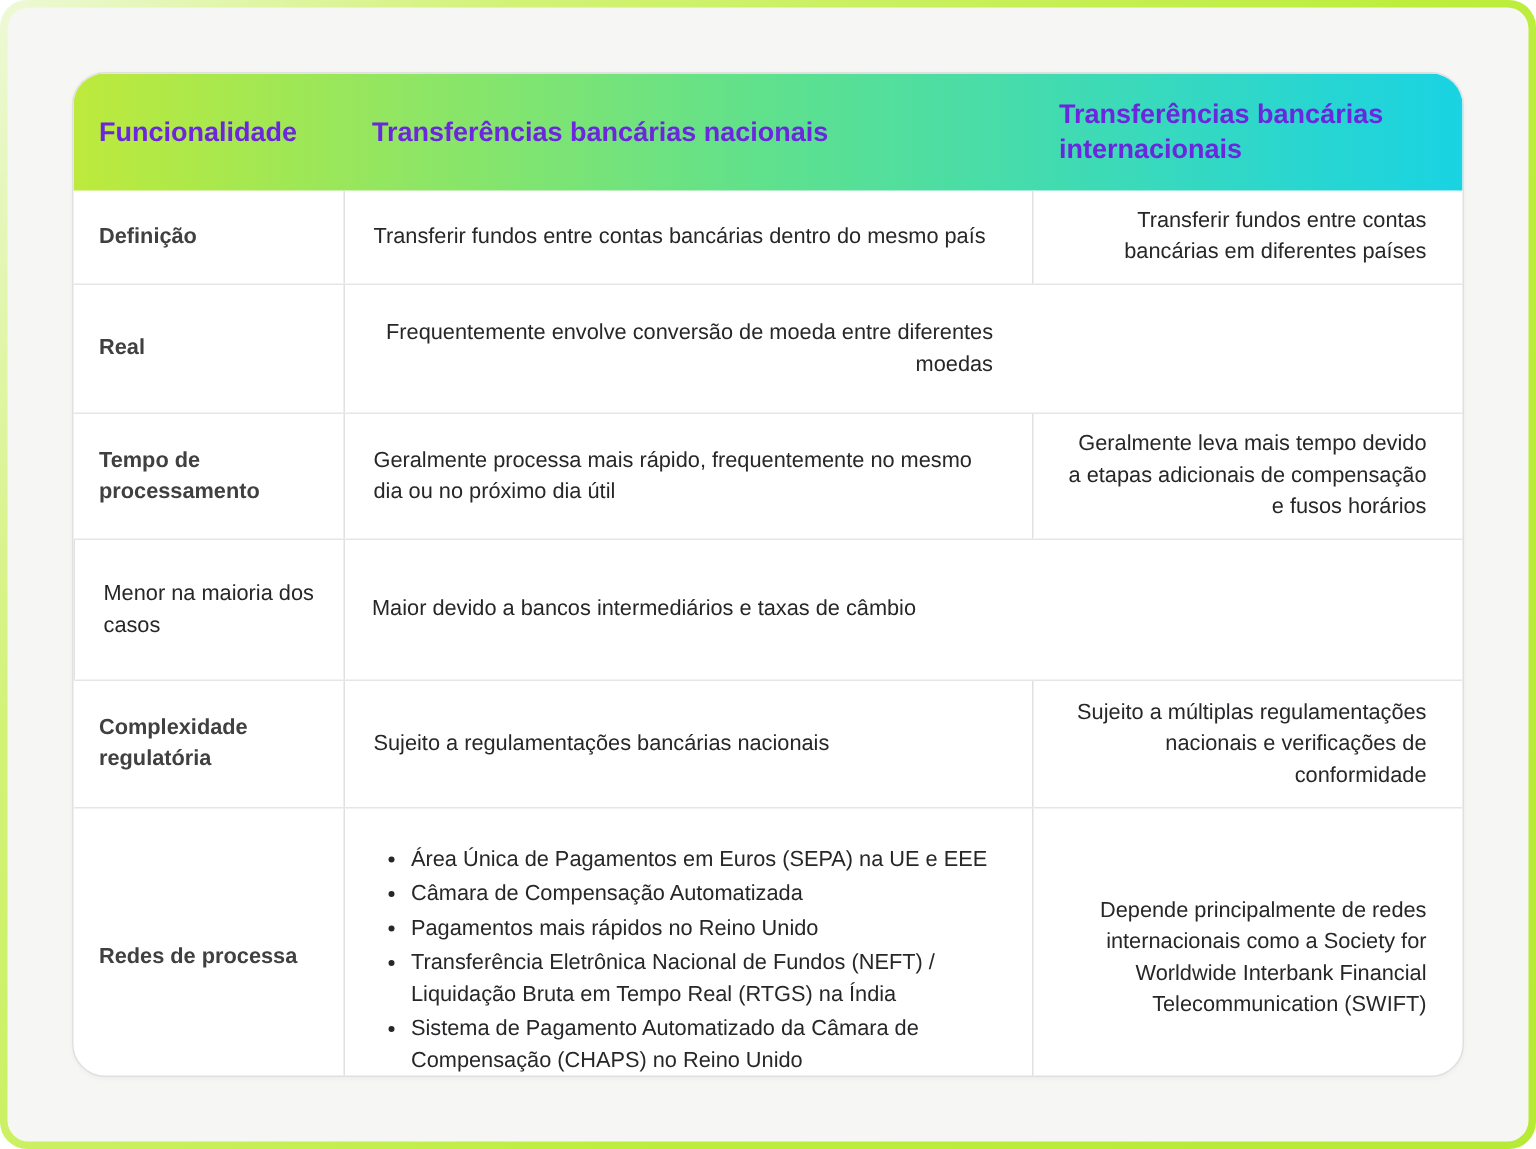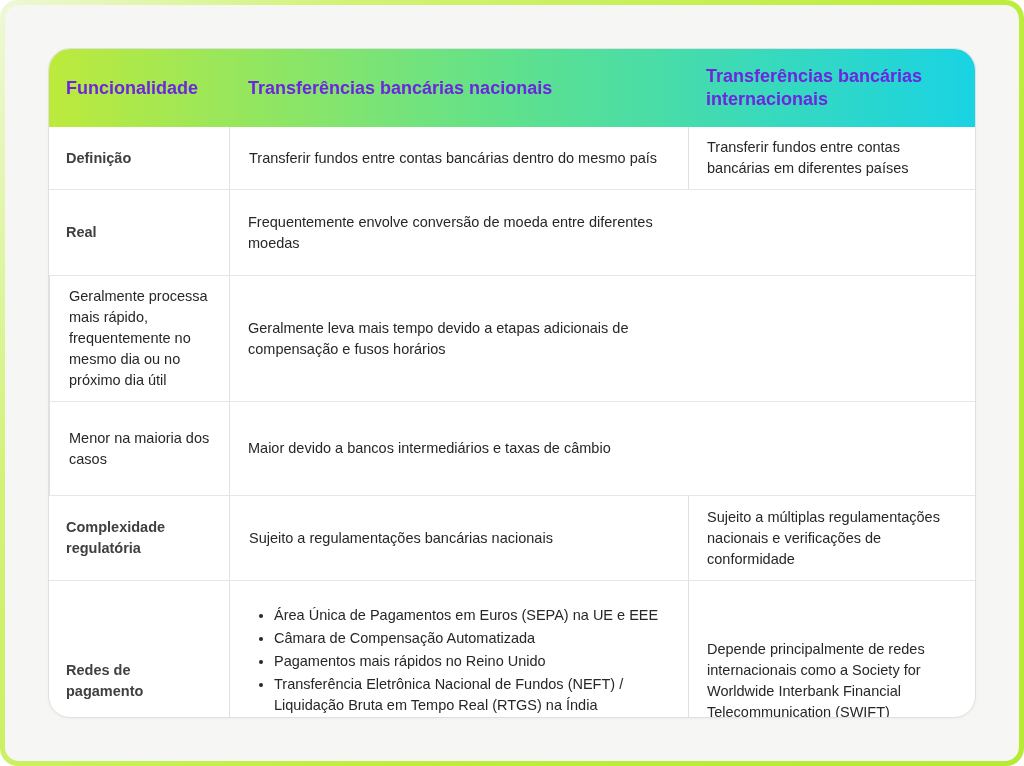--- a/index.html
+++ b/index.html
@@ -60,21 +60,21 @@
     color: #27272a;
     padding: 10px 18px;
   }
   .cell.c1 {
     font-weight: bold;
     color: #404040;
     padding-left: 17px;
   }
   .cell.c2, .cell.c3 { border-left: 1px solid #e0e0e0; }
   .cell.c2 { padding-left: 19px; }
-  .cell.c3 { padding-right: 26px; }
+  .cell.c3 { padding-right: 26px; text-align: right; }
   .r-definicao  { min-height: 59px; }
   .r-moeda      { min-height: 86px; }
   .r-tempo      { min-height: 67px; }
   .r-custo      { min-height: 94px; }
   .r-complex    { min-height: 85px; }
   .r-redes      { min-height: 200px; }
   .stack {
     display: flex; flex-direction: column;
     justify-content: center;
   }
@@ -104,37 +104,38 @@
           <div class="cell c2">Transferir fundos entre contas bancárias dentro do mesmo país</div>
           <div class="cell c3">Transferir fundos entre contas bancárias em diferentes países</div>
         </div>
 
         <div class="row r-moeda">
           <div class="cell c1">Real</div>
           <div class="cell c3">Frequentemente envolve conversão de moeda entre diferentes moedas</div>
         </div>
 
         <div class="row r-tempo">
+          <div class="cell c1">Tempo de processamento</div>
           <div class="cell c2">Geralmente processa mais rápido, frequentemente no mesmo dia ou no próximo dia útil</div>
           <div class="cell c3">Geralmente leva mais tempo devido a etapas adicionais de compensação e fusos horários</div>
         </div>
 
         <div class="row r-custo">
           <div class="cell c2">Menor na maioria dos casos</div>
           <div class="cell c3">Maior devido a bancos intermediários e taxas de câmbio</div>
         </div>
 
         <div class="row r-complex">
           <div class="cell c1">Complexidade regulatória</div>
           <div class="cell c2">Sujeito a regulamentações bancárias nacionais</div>
           <div class="cell c3">Sujeito a múltiplas regulamentações nacionais e verificações de conformidade</div>
         </div>
 
         <div class="row r-redes">
-          <div class="cell c1">Redes de pagamento</div>
+          <div class="cell c1">Redes de processa</div>
           <div class="cell c2">
             <div class="stack">
               <ul>
                 <li>Área Única de Pagamentos em Euros (SEPA) na UE e EEE</li>
                 <li>Câmara de Compensação Automatizada</li>
                 <li>Pagamentos mais rápidos no Reino Unido</li>
                 <li>Transferência Eletrônica Nacional de Fundos (NEFT) / Liquidação Bruta em Tempo Real (RTGS) na Índia</li>
                 <li>Sistema de Pagamento Automatizado da Câmara de Compensação (CHAPS) no Reino Unido</li>
               </ul>
             </div>

